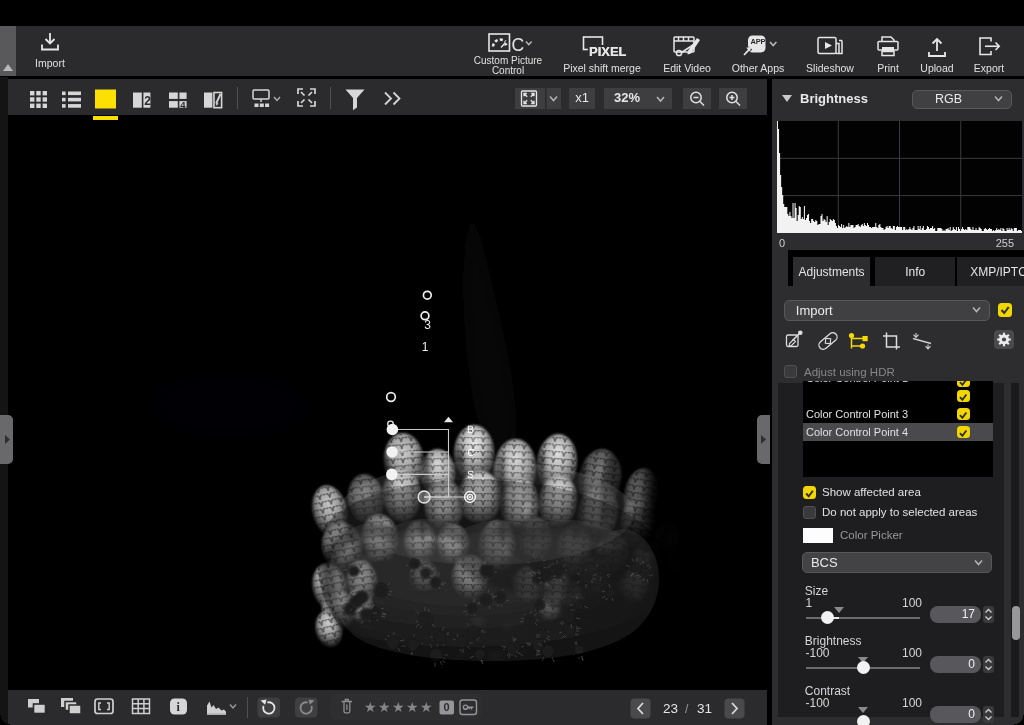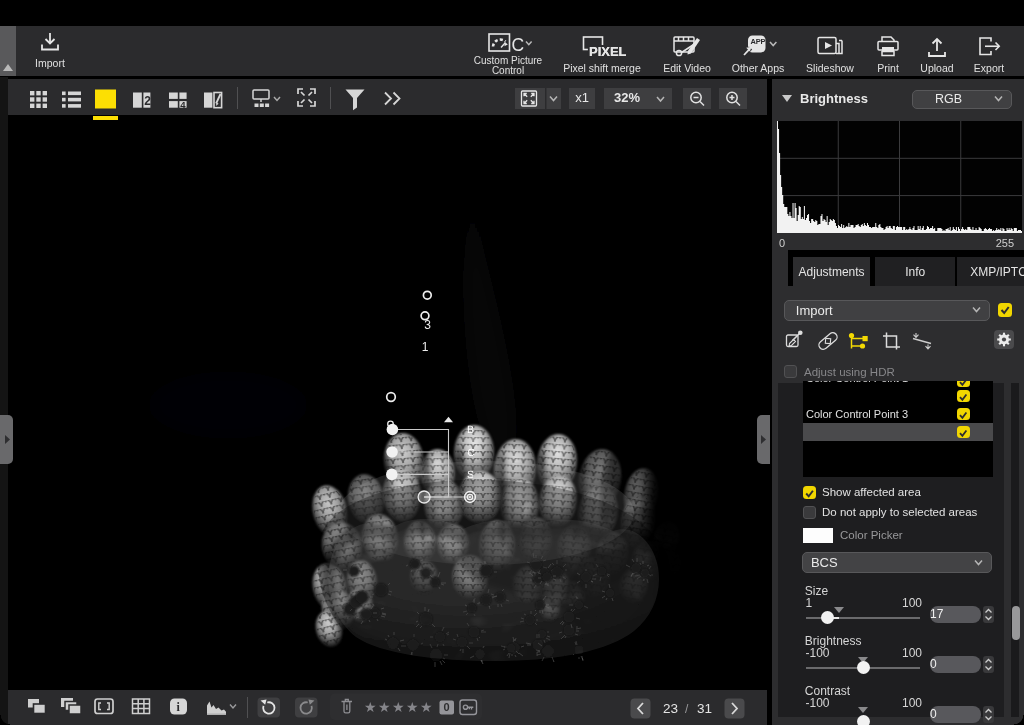--- a/index.html
+++ b/index.html
@@ -41,21 +41,21 @@
 .chev { position:absolute; right:8px; top:50%; transform:translateY(-50%); }
 .ycheck { position:absolute; width:14px; height:14px; background:#f1d600; border-radius:3.5px; }
 .dcheck { position:absolute; width:13px; height:13px; background:#3a3a3c; border:1px solid #515153; border-radius:3px; }
 .rowtext { position:absolute; color:#e2e2e2; font-size:11.5px; }
 #cclist { position:absolute; left:31px; top:266px; width:190px; height:96px; background:#000; overflow:hidden; }
 .ccrow { position:absolute; left:3px; width:187px; height:18px; color:#e0e0e0; font-size:11px; line-height:18px; }
 .slab { position:absolute; color:#d6d6d6; font-size:12px; }
 .track { position:absolute; height:2px; background:#6a6a6c; }
 .handle { position:absolute; width:13px; height:13px; border-radius:50%; background:#f2f2f2; }
 .valbox { position:absolute; left:158px; width:51px; height:17px; background:#58585c; border-radius:8px;
-  color:#f0f0f0; font-size:12px; line-height:17px; padding-right:6px; }
+  color:#f0f0f0; font-size:12px; text-align:right; line-height:17px; padding-right:6px; }
 .spin { position:absolute; left:211px; width:11px; height:17px; background:#39393b; border-radius:3px; }
 </style>
 </head>
 <body>
 <div id="stage">
   <div id="titlebar" class="abs">
     <div class="tl" style="left:8px"></div>
     <div class="tl" style="left:26px"></div>
     <div class="tl" style="left:44px"></div>
     <div id="title">* DSC_7666.NEF</div>
@@ -864,20 +864,21 @@
         </g>
         <circle r="2.1" fill="#4a4a4c"></circle>
       </g>
     </svg>
     <div class="dcheck" style="left:11.8px;top:250px"></div>
     <div class="rowtext" style="left:32px;top:250.5px;color:#87878a">Adjust using HDR</div>
     <div id="cclist">
       <div class="ccrow" style="top:-12px">Color Control Point 1</div>
       <div class="ccrow" style="top:24px">Color Control Point 3</div>
       <div style="position:absolute;left:0;top:42px;width:190px;height:18px;background:#4a4a4c"></div>
+        <div class="ccrow" style="top:42px">Color Control Point 4</div>
       <div class="ycheck" style="left:154px;top:-7px;width:12.5px;height:12.5px">
         <svg width="12.5" height="12.5">
             <path d="M3,6.2 l2.4,2.7 4,-5.4" stroke="#2e2e30" stroke-width="1.8" fill="none"></path>
           </svg></div>
       <div class="ycheck" style="left:154px;top:8.5px;width:12.5px;height:12.5px">
         <svg width="12.5" height="12.5">
             <path d="M3,6.2 l2.4,2.7 4,-5.4" stroke="#2e2e30" stroke-width="1.8" fill="none"></path>
           </svg></div>
       <div class="ycheck" style="left:154px;top:26.5px;width:12.5px;height:12.5px">
         <svg width="12.5" height="12.5">

